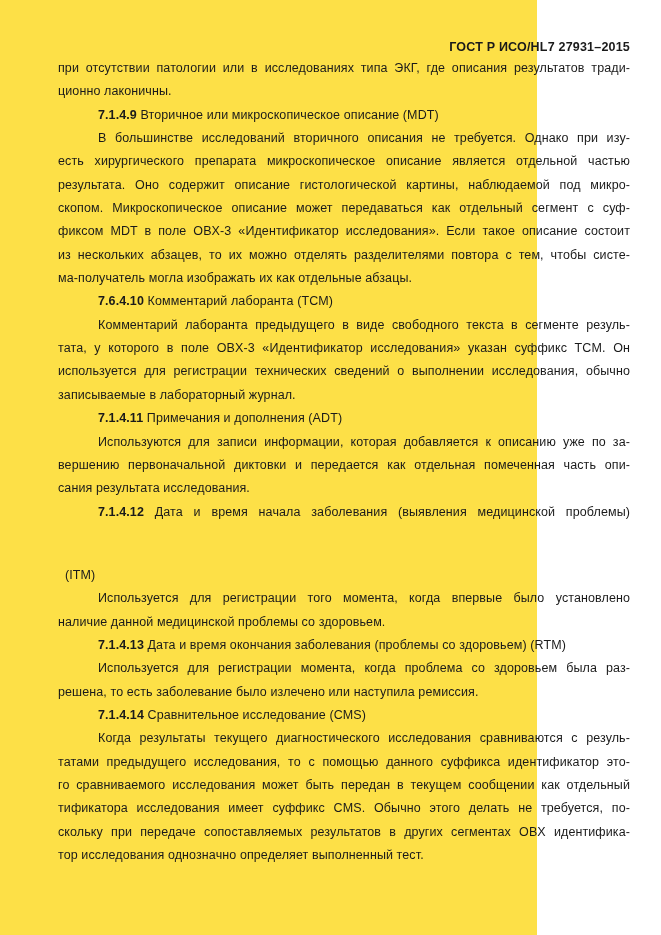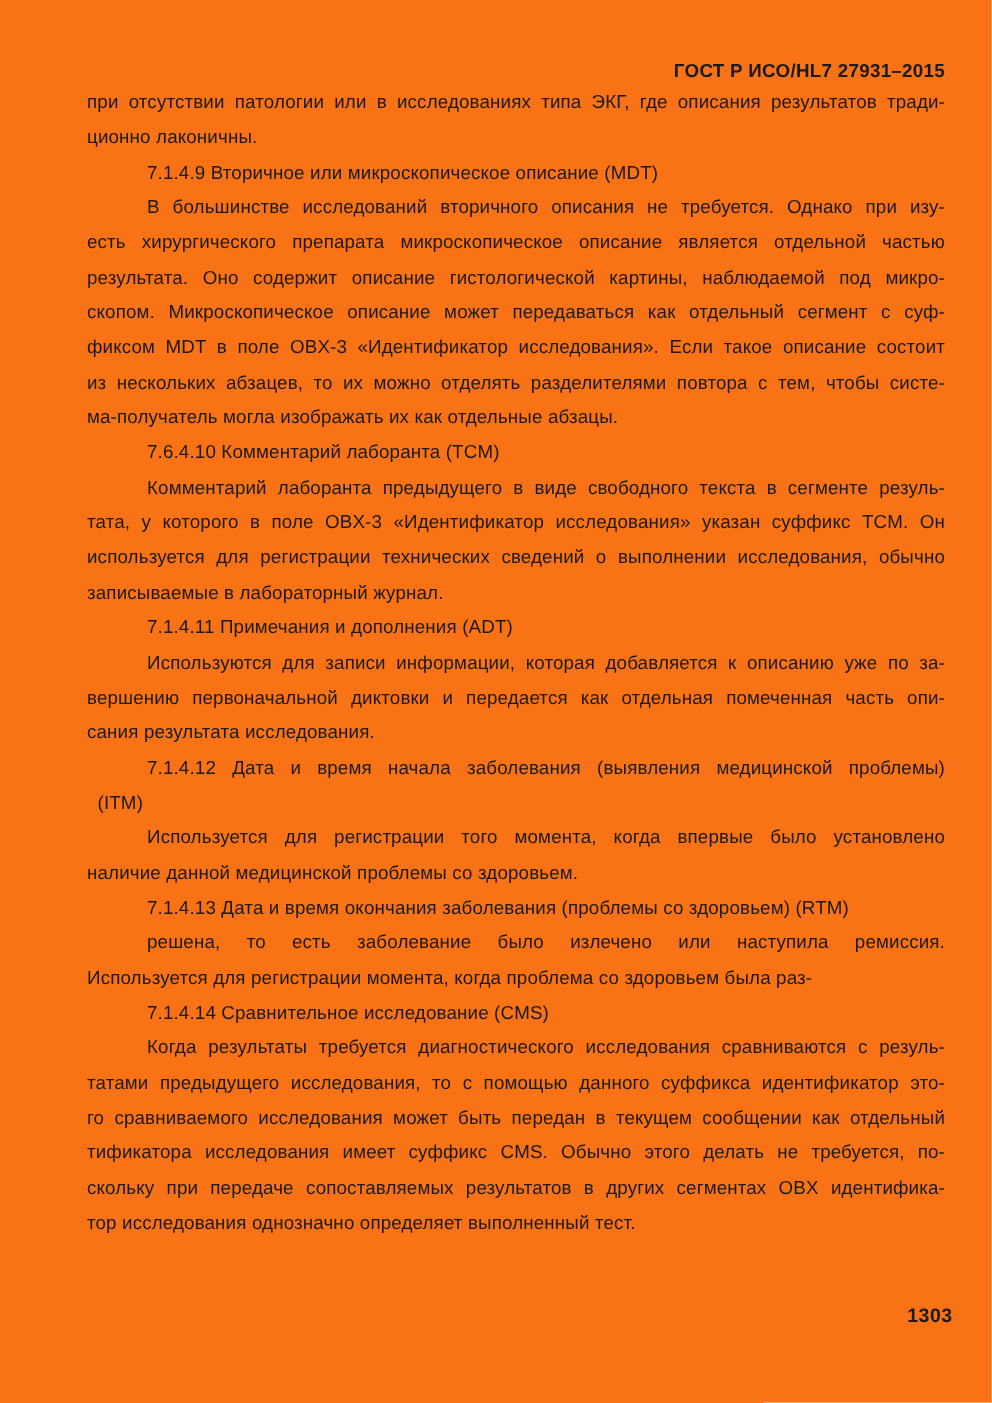--- a/index.html
+++ b/index.html
@@ -9,23 +9,23 @@
   }
   body {
     width: 661px;
     height: 935px;
     background: #ffffff;
     font-family: "Liberation Sans", "DejaVu Sans", sans-serif;
     color: #1a1a1a;
   }
   .page {
     position: relative;
-    width: 661px;
+    width: 537px;
     height: 935px;
-    background: #f97316;
+    background: #fde047;
   }
   .doc-header {
     position: absolute;
     top: 40px;
     left: 58px;
     width: 572px;
     text-align: right;
     font-weight: bold;
     font-size: 12.5px;
     letter-spacing: 0.2px;
@@ -46,22 +46,22 @@
     overflow: hidden;
     text-align: justify;
     text-align-last: justify;
     white-space: normal;
   }
   .blk .line:last-child {
     text-align-last: left;
   }
   .p .line:first-child { text-indent: 40px; }
   .h .line:first-child { text-indent: 40px; }
-  .h .line + .line { padding-left: 7px; }
-  .num { font-weight: normal; }
+  .h .line + .line { padding-left: 7px; margin-top: 40px; }
+  .num { font-weight: bold; }
   .page-number {
     position: absolute;
     top: 869px;
     left: 58px;
     width: 577px;
     text-align: right;
     font-weight: bold;
     font-size: 13px;
     line-height: 15px;
     letter-spacing: 0.3px;
@@ -112,30 +112,29 @@
         <div class="line">(ITM)</div>
       </div>
       <div class="blk p">
         <div class="line">Используется для регистрации того момента, когда впервые было установлено</div>
         <div class="line">наличие данной медицинской проблемы со здоровьем.</div>
       </div>
       <div class="blk h">
         <div class="line"><b class="num">7.1.4.13</b> Дата и время окончания заболевания (проблемы со здоровьем) (RTM)</div>
       </div>
       <div class="blk p">
+        <div class="line">Используется для регистрации момента, когда проблема со здоровьем была раз-</div>
         <div class="line">решена, то есть заболевание было излечено или наступила ремиссия.</div>
-        <div class="line">Используется для регистрации момента, когда проблема со здоровьем была раз-</div>
       </div>
       <div class="blk h">
         <div class="line"><b class="num">7.1.4.14</b> Сравнительное исследование (CMS)</div>
       </div>
       <div class="blk p">
-        <div class="line">Когда результаты требуется диагностического исследования сравниваются с резуль-</div>
+        <div class="line">Когда результаты текущего диагностического исследования сравниваются с резуль-</div>
         <div class="line">татами предыдущего исследования, то с помощью данного суффикса идентификатор это-</div>
         <div class="line">го сравниваемого исследования может быть передан в текущем сообщении как отдельный</div>
         <div class="line">тификатора исследования имеет суффикс CMS. Обычно этого делать не требуется, по-</div>
         <div class="line">скольку при передаче сопоставляемых результатов в других сегментах OBX идентифика-</div>
         <div class="line">тор исследования однозначно определяет выполненный тест.</div>
       </div>
     </div>
 
-  <div class="page-number">1303</div>
 </div>
 
 </body></html>

